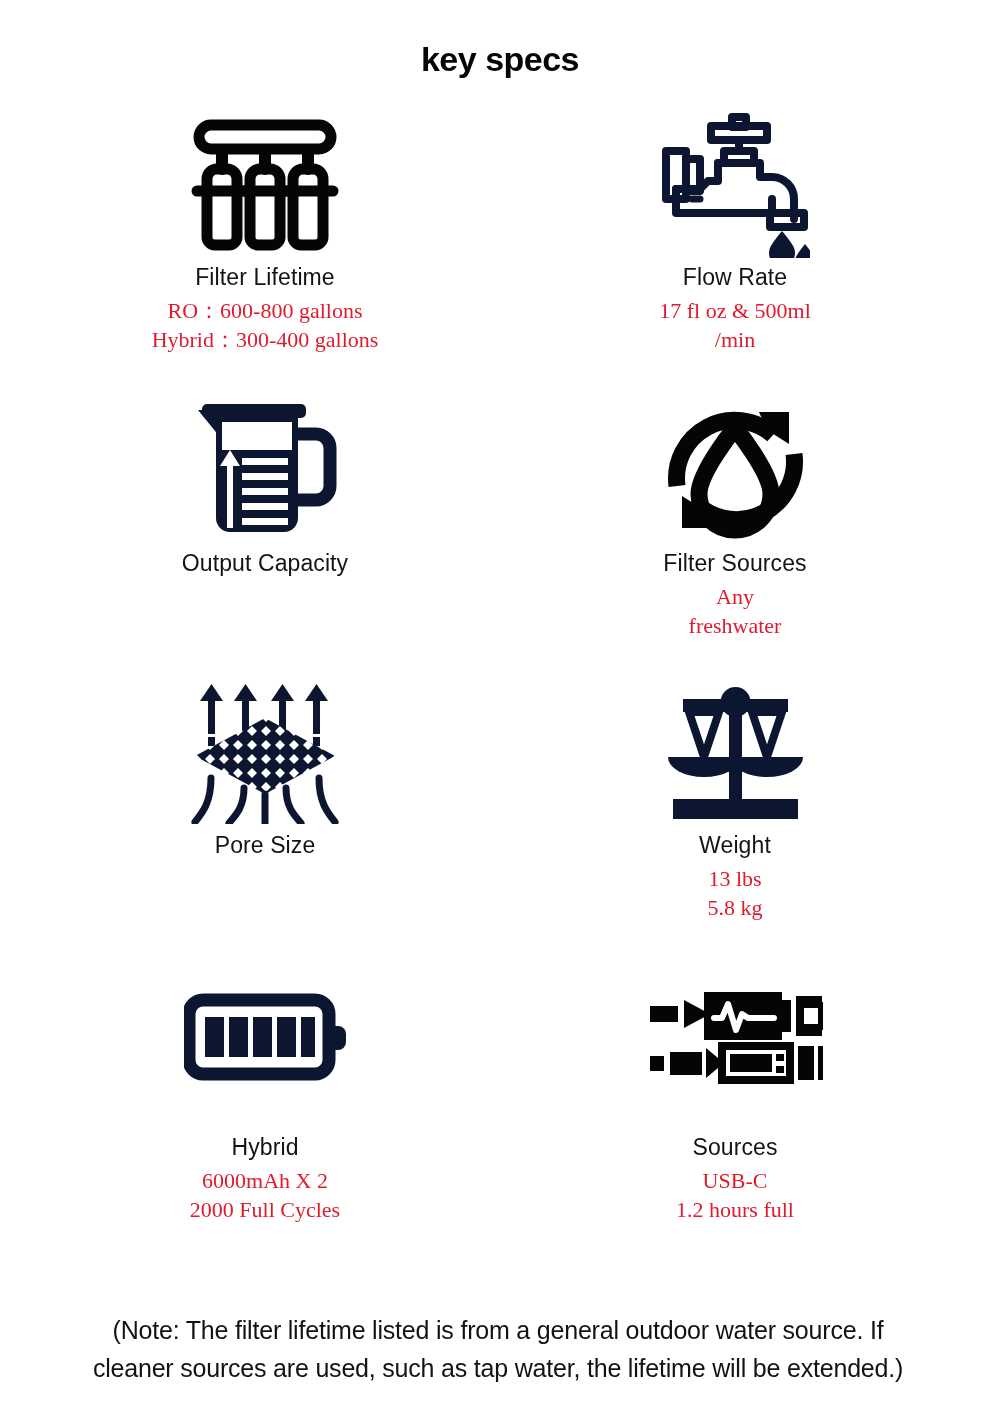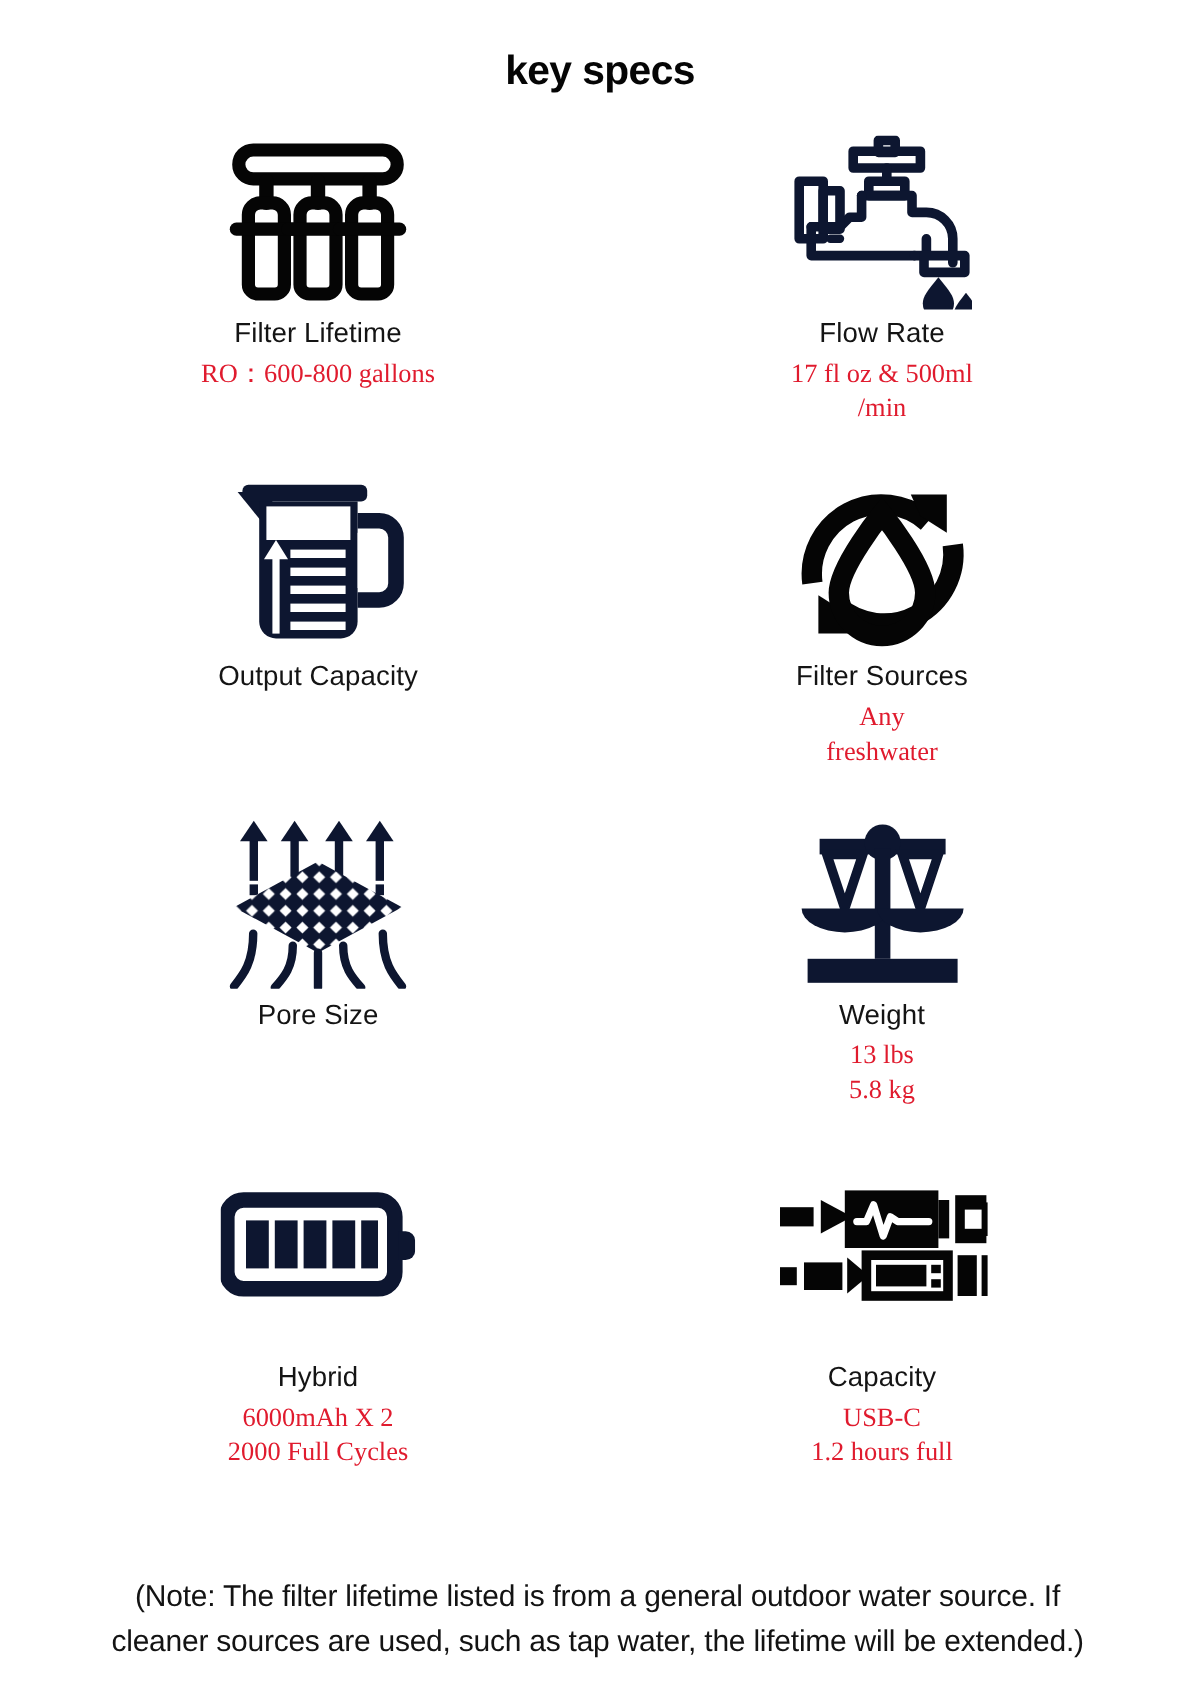--- a/index.html
+++ b/index.html
@@ -105,20 +105,21 @@
           <path d="M61 62 a10 10 0 0 1 10-10 h10 a10 10 0 0 1 10 10 v58 a8 8 0 0 1 -8 8 h-14 a8 8 0 0 1 -8 -8 z"></path>
           <path d="M104 62 a10 10 0 0 1 10-10 h10 a10 10 0 0 1 10 10 v58 a8 8 0 0 1 -8 8 h-14 a8 8 0 0 1 -8 -8 z"></path>
           <line x1="8" y1="74" x2="56" y2="74" stroke-width="11"></line>
           <line x1="51" y1="74" x2="99" y2="74" stroke-width="11"></line>
           <line x1="94" y1="74" x2="144" y2="74" stroke-width="11"></line>
         </svg>
       </div>
       <div class="spec-label">Filter Lifetime</div>
       <div class="spec-values">
         <div>RO：600-800 gallons</div>
+        <div>Hybrid：300-400 gallons</div>
       </div>
     </div>
 
     <div class="spec-cell row1">
       <div class="icon-box">
         <svg width="150" height="145" viewBox="0 0 150 145" fill="none" stroke="#0d1630" stroke-width="8" stroke-linejoin="round" stroke-linecap="round">
 
           <rect x="51" y="13" width="56" height="14"></rect>
           <rect x="72" y="4" width="14" height="10"></rect>
           <line x1="79" y1="27" x2="79" y2="38"></line>
@@ -314,21 +315,21 @@
             <rect x="70" y="2" width="76" height="42"></rect>
             <rect x="78" y="10" width="60" height="26" fill="#ffffff"></rect>
             <rect x="82" y="14" width="42" height="18"></rect>
             <rect x="128" y="14" width="8" height="7"></rect>
             <rect x="128" y="26" width="8" height="7"></rect>
             <rect x="150" y="6" width="16" height="34"></rect>
             <rect x="170" y="6" width="6" height="34"></rect>
           </g>
         </svg>
       </div>
-      <div class="spec-label">Capacity</div>
+      <div class="spec-label">Sources</div>
       <div class="spec-values">
         <div>USB-C</div>
         <div>1.2 hours full</div>
       </div>
     </div>
 
   </div>
 
   <div class="footnote">
     <div>(Note: The filter lifetime listed is from a general outdoor water source. If</div>

